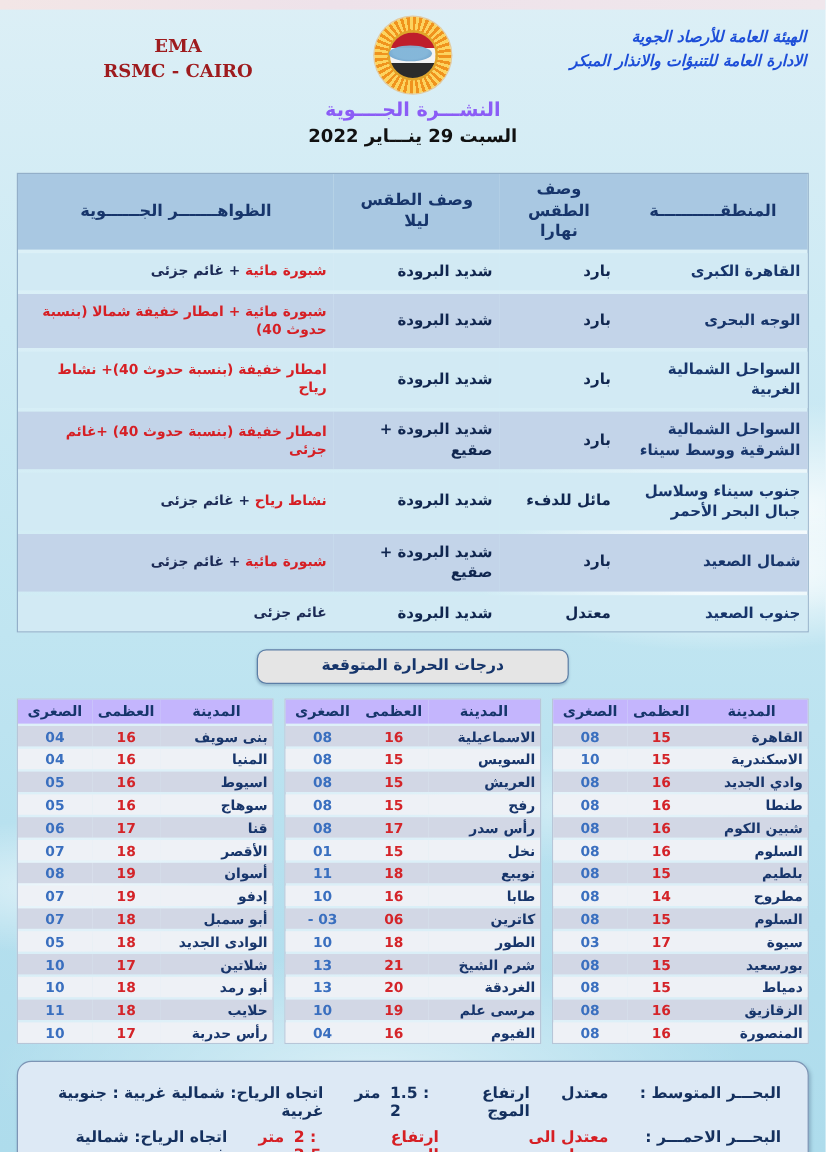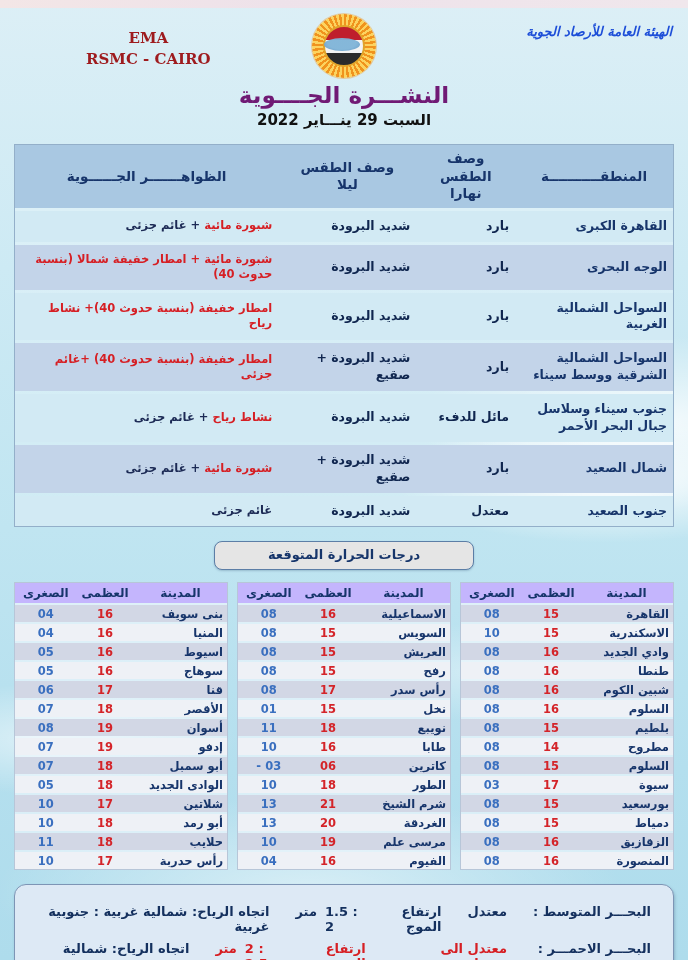--- a/index.html
+++ b/index.html
@@ -23,21 +23,21 @@
   .hdr-left{position:absolute;top:16px;left:72px;text-align:center;color:#9e1b1e;font-weight:bold;
             font-family:"DejaVu Serif",serif;font-size:15px;line-height:1.4;direction:ltr;}
   .hdr-center{position:absolute;top:2px;right:0;left:0;margin:auto;width:300px;text-align:center;}
   .logo{width:64px;height:64px;margin:0 auto;border-radius:50%;position:relative;
         background:repeating-conic-gradient(#f0931d 0deg 5deg,#fcd35f 5deg 10deg);
         box-shadow:0 0 0 1px rgba(240,150,30,.4);}
   .logo-inner{position:absolute;inset:11px;border-radius:50%;overflow:hidden;border:2px solid #e0a42a;
         background:linear-gradient(180deg,#bf1e2c 0 34%,#f3f3f3 34% 68%,#2b2b2b 68% 100%);}
   .logo-cloud{position:absolute;top:24px;left:12px;width:36px;height:13px;border-radius:50%;
         background:radial-gradient(ellipse at 50% 40%, #7fb4d8 0 55%, #5d92c0 100%);opacity:.95;}
-  .b-title{margin-top:4px;color:#701a75;font-weight:bold;font-size:23px;}
+  .b-title{margin-top:4px;color:#8b5cf6;font-weight:bold;font-size:16px;}
   .b-date{margin-top:3px;color:#111;font-weight:bold;font-size:15px;}
 
   
   .wwrap{border:1px solid #93afc9;background:rgba(255,255,255,.25);}
   table.wt{width:100%;border-collapse:separate;border-spacing:0 3px;margin:-3px 0;}
   table.wt th{background:#a9c8e2;color:#17356b;font-weight:bold;font-size:13.5px;padding:5px 4px;white-space:pre-line;line-height:1.3;}
   table.wt td{padding:7px 6px;font-weight:bold;vertical-align:middle;line-height:1.35;}
   td.region{font-size:12.5px;color:#17356b;width:24%;}
   td.dayc{font-size:12.5px;color:#10264f;width:15%;}
   td.nightc{font-size:12.5px;color:#10264f;width:21%;}
@@ -74,20 +74,21 @@
 </style>
 </head>
 <body>
 
 <div class="top-strip"></div>
 <div class="page">
 
   <div class="hdr">
     <div class="hdr-right">
       <div>الهيئة العامة للأرصاد الجوية</div>
+      <div>الادارة العامة للتنبؤات والانذار المبكر</div>
     </div>
     <div class="hdr-left">
       <div>EMA</div>
       <div>RSMC - CAIRO</div>
     </div>
     <div class="hdr-center">
       <div class="logo">
         <div class="logo-inner"></div>
         <div class="logo-cloud"></div>
       </div>

